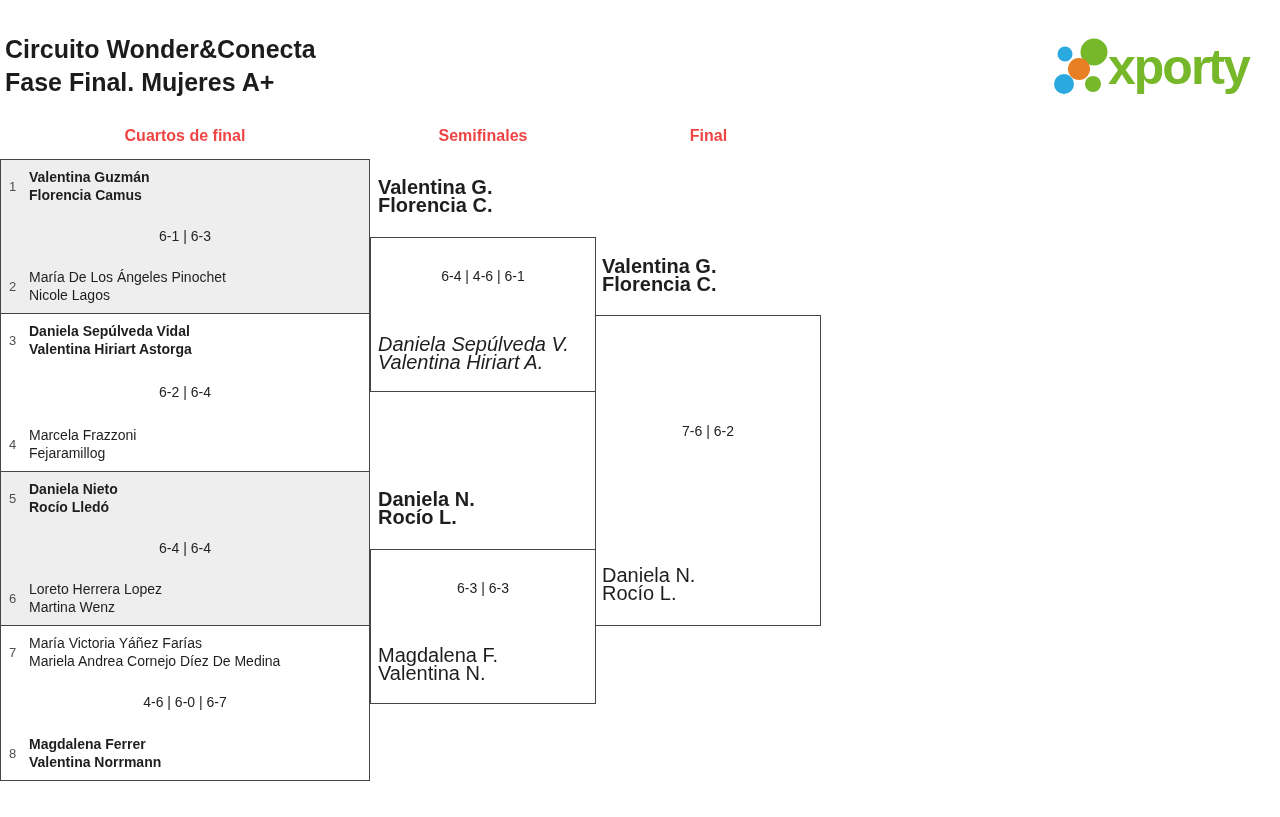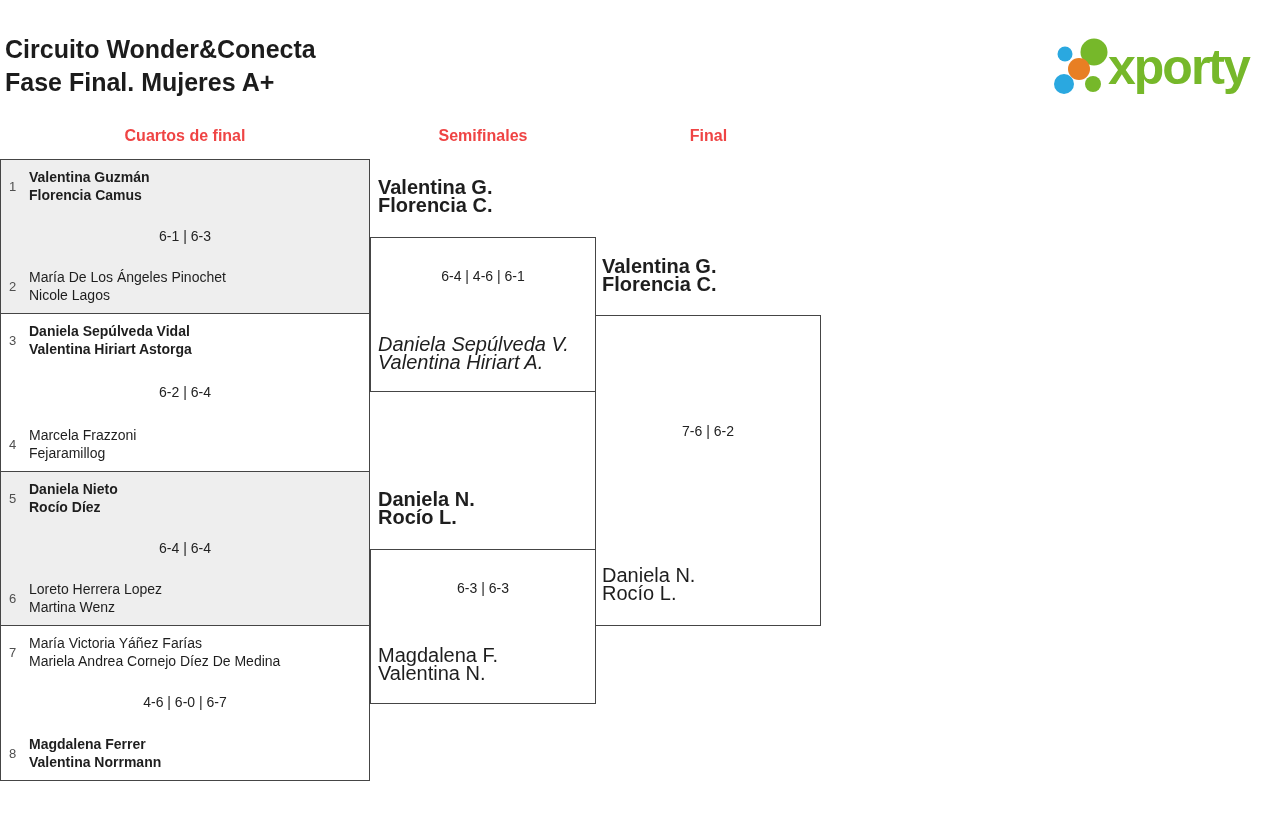--- a/index.html
+++ b/index.html
@@ -96,21 +96,21 @@
     <div class="team bot">
       <div>Marcela Frazzoni</div>
       <div>Fejaramillog</div>
     </div>
   </div>
 
   <div class="box" id="qf3">
     <div class="seed top">5</div>
     <div class="team top bold">
       <div>Daniela Nieto</div>
-      <div>Rocío Díez</div>
+      <div>Rocío Lledó</div>
     </div>
     <div class="score">6-4 | 6-4</div>
     <div class="seed bot">6</div>
     <div class="team bot">
       <div>Loreto Herrera Lopez</div>
       <div>Martina Wenz</div>
     </div>
   </div>
 
   <div class="box" id="qf4">

